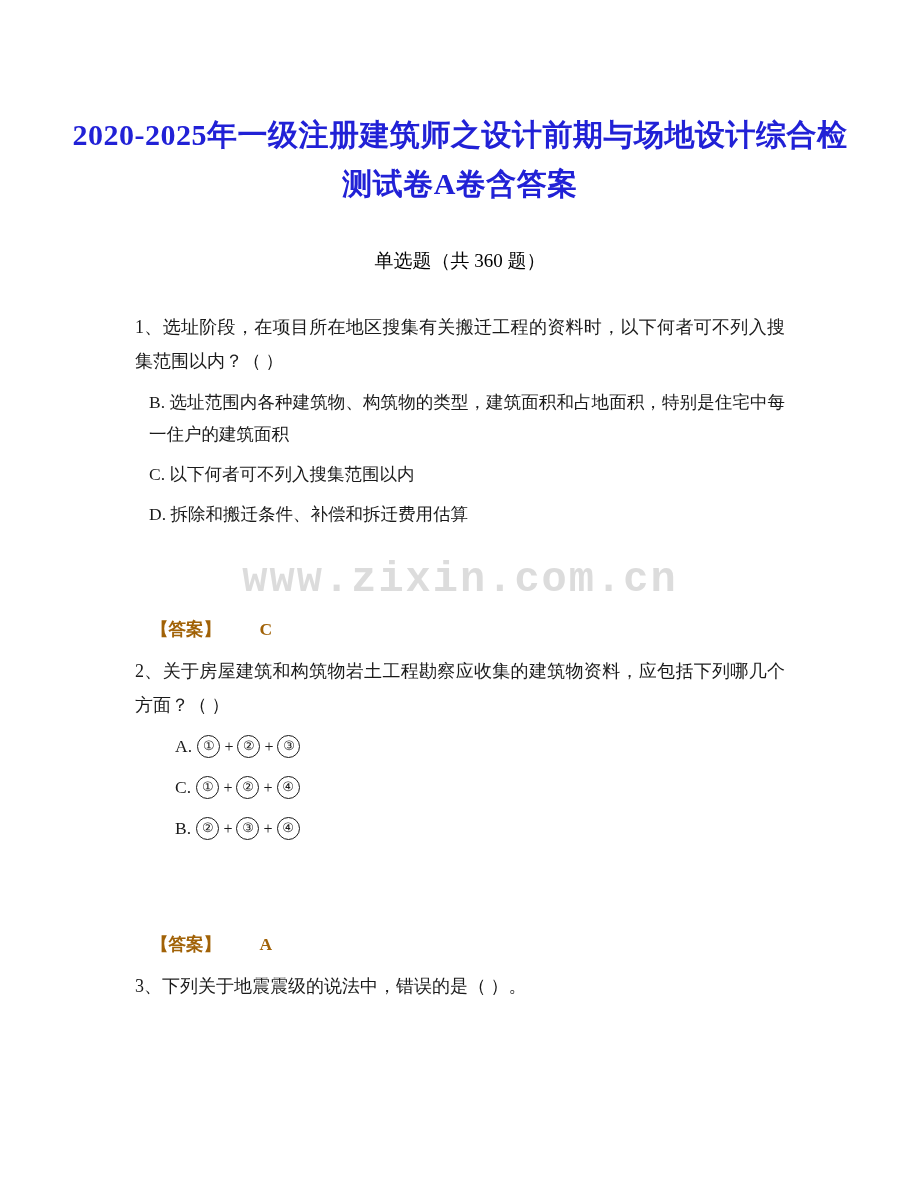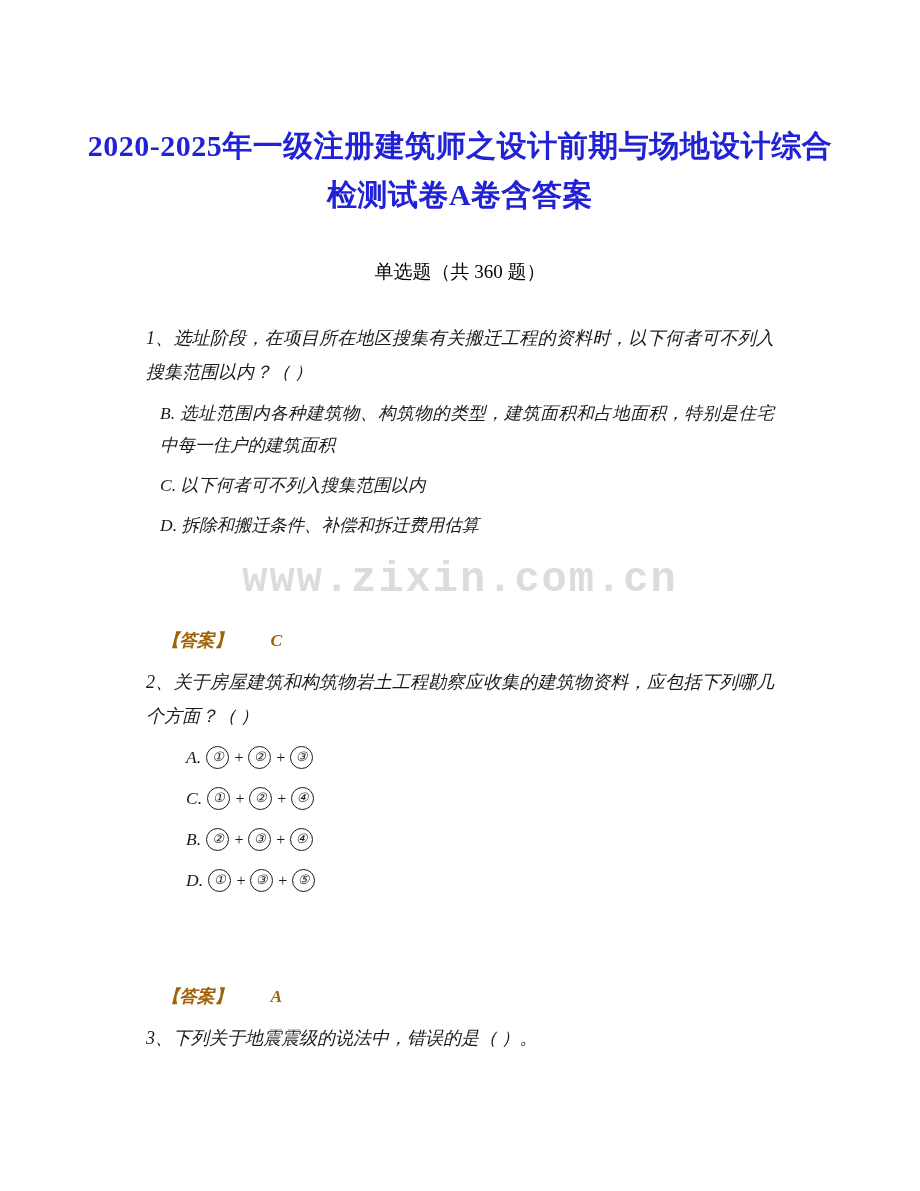--- a/index.html
+++ b/index.html
@@ -11,21 +11,21 @@
     height: 1191px;
     background: #ffffff;
     font-family: "Liberation Serif", "DejaVu Serif", serif;
     position: relative;
     overflow: hidden;
   }
   .page {
     position: relative;
     width: 920px;
     height: 1191px;
-    padding: 16px;
+    padding: 5px;
     box-sizing: border-box;
   }
   .doc-title {
     color: #2121d6;
     font-weight: bold;
     font-size: 30px;
     line-height: 49px;
     text-align: center;
     margin: 0;
     padding: 105px 62px 0 62px;
@@ -35,21 +35,20 @@
     text-align: center;
     font-size: 19px;
     color: #000;
     margin: 8px;
     padding: 32px 0 0 0;
     font-weight: 500;
   }
   .content {
     padding: 18px 130px 0 130px;
     box-sizing: border-box;
-    font-style: italic;
   }
   .q-stem {
     font-size: 18px;
     line-height: 34px;
     color: #1a1a1a;
     margin: 10px 0 4px 0;
     text-align: justify;
   }
   .opt {
     font-size: 17.5px;
@@ -141,24 +140,20 @@
       <div class="opt indent">
         <span>C.</span>
         <span class="circnum">①</span><span class="plus">+</span><span class="circnum">②</span><span class="plus">+</span><span class="circnum">④</span>
       </div>
 
       <div class="opt indent">
         <span>B.</span>
         <span class="circnum">②</span><span class="plus">+</span><span class="circnum">③</span><span class="plus">+</span><span class="circnum">④</span>
       </div>
 
-      <div class="opt indent">
-        <span>D.</span>
-        <span class="circnum">①</span><span class="plus">+</span><span class="circnum">③</span><span class="plus">+</span><span class="circnum">⑤</span>
-      </div>
 
       <div class="gap-lg"></div>
       <div class="answer-row">
         <span>【答案】</span>
         <span class="ans-val">A</span>
       </div>
     </div>
 
     <div>
       <div class="q-stem">3、下列关于地震震级的说法中，错误的是（    ）。</div>

